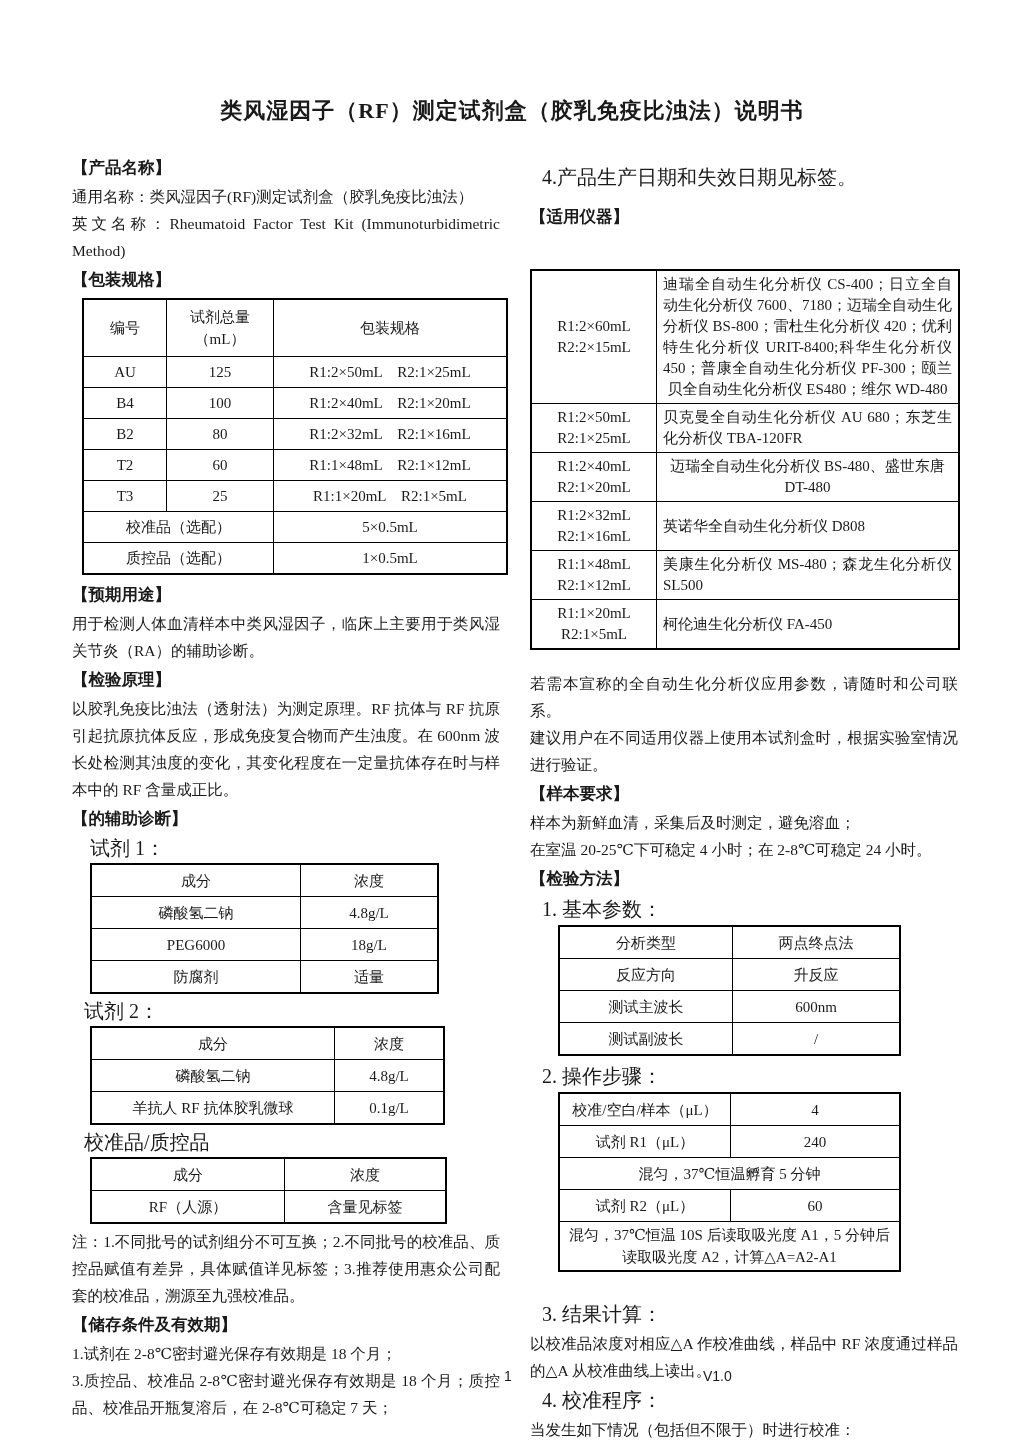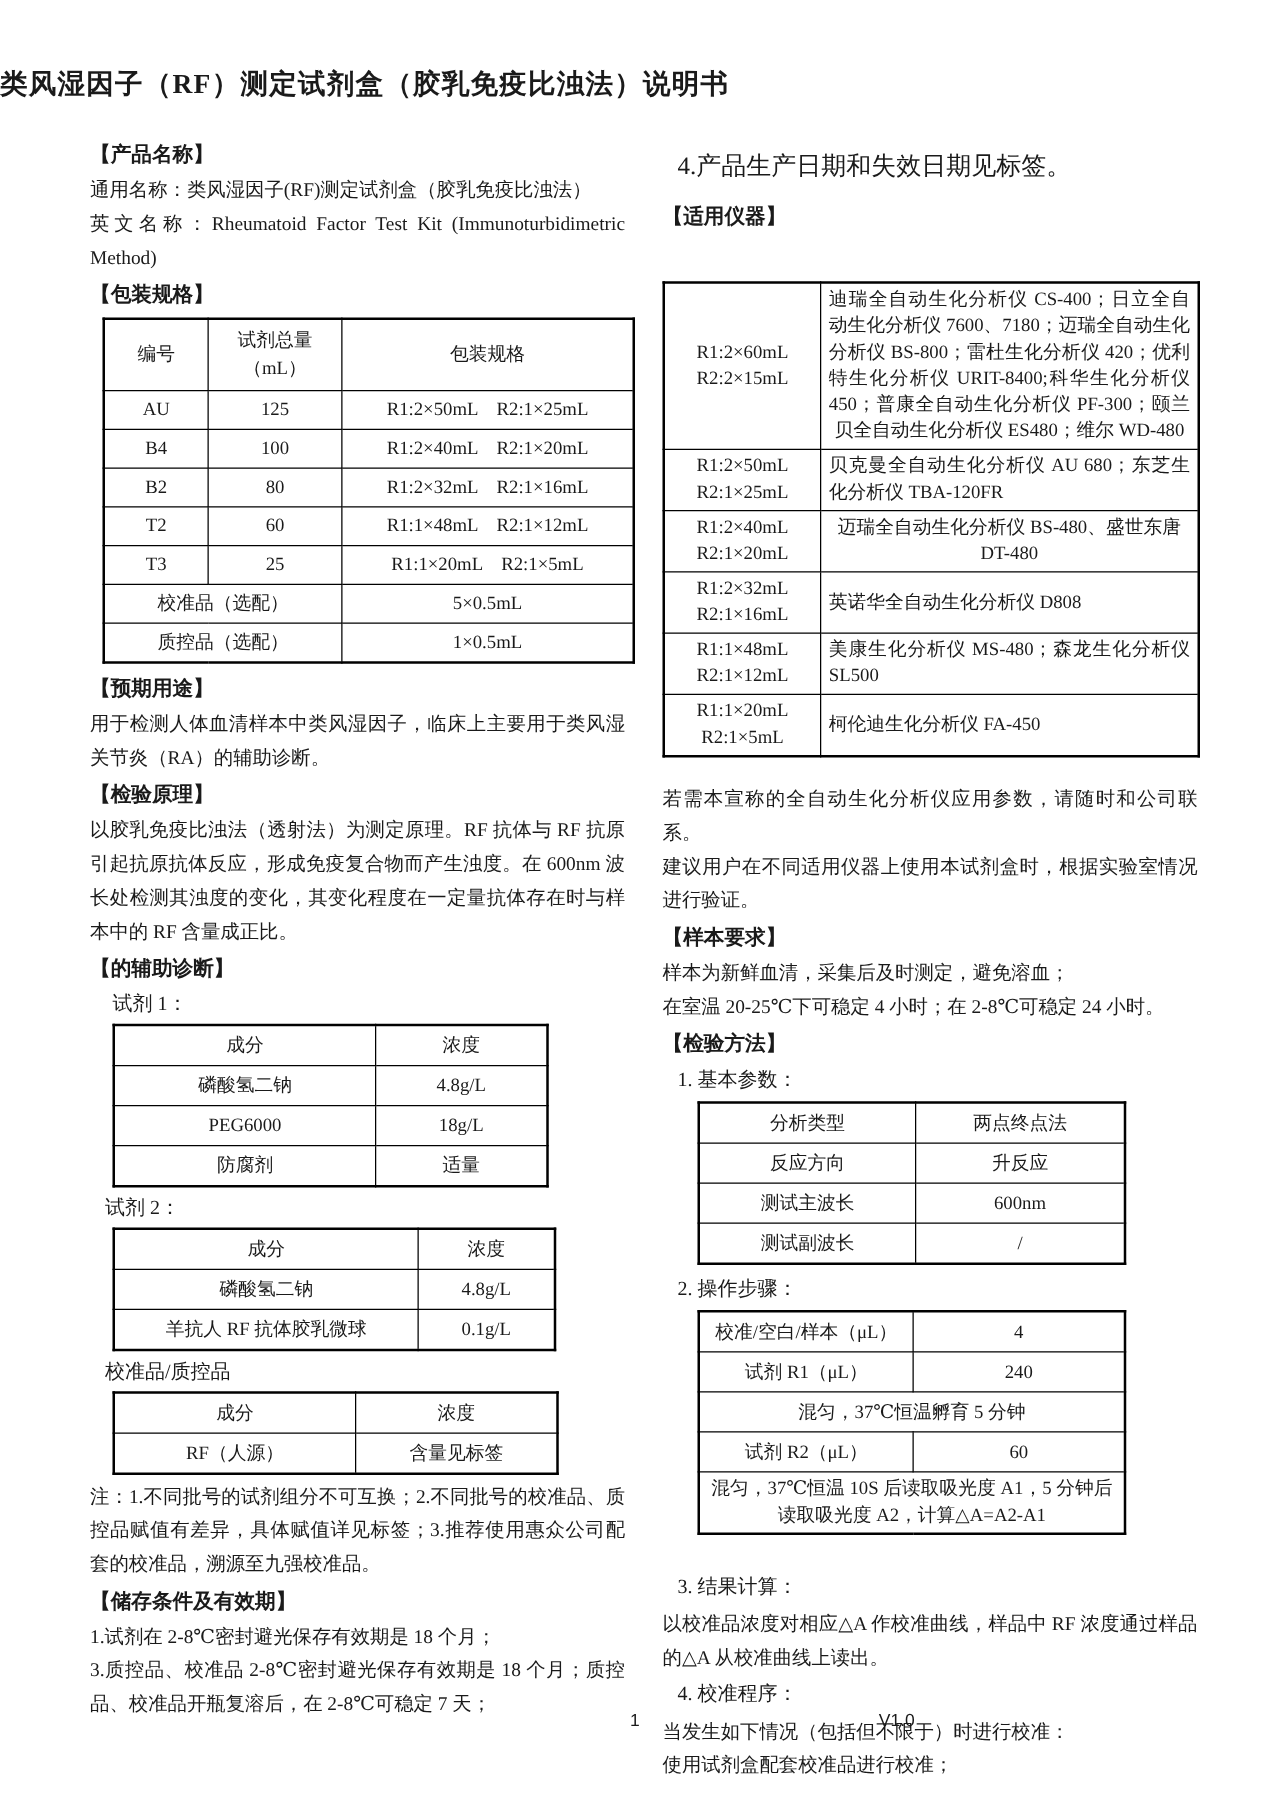--- a/index.html
+++ b/index.html
@@ -1,24 +1,24 @@
 <!DOCTYPE html>
 <html><head>
 <meta charset="utf-8">
 <style>
   html,body { margin:0; padding:0; background:#ffffff; }
   body { width:1024px; height:1448px; font-family:"Liberation Serif","DejaVu Serif",serif; color:#1a1a1a; }
   .page { position:relative; width:1024px; height:1448px; overflow:hidden; background:#fff; }
-  .title { padding-top:52px; font-size:22px; font-weight:bold; letter-spacing:1px; }
+  .title { padding-top:96px; text-align:center; font-size:22px; font-weight:bold; letter-spacing:1px; }
   .columns { display:flex; margin:26px 66px 0 72px; gap:30px; }
   .col { width:428px; }
   .sec-heading { font-size:16.5px; font-weight:bold; line-height:28px; margin:2px 0 1px 0; }
   .para { font-size:15.5px; line-height:27px; text-align:justify; margin:0; }
   .line { font-size:20px; line-height:27px; margin:12px; }
-  .tbl-label { font-size:16px; line-height:26px; margin:2px 0 2px 18px; }
+  .tbl-label { font-size:20px; line-height:26px; margin:2px 0 2px 18px; }
   table { border-collapse:collapse; background:#fff; }
   table.tbl { border:2px solid #000; }
   .tbl td { border:1px solid #000; font-size:15px; text-align:center; padding:2px 4px; line-height:22px; }
   
   .pkg { margin:4px 0 6px 10px; width:404px; table-layout:fixed; }
   .pkg .c1 { width:74px; } .pkg .c2 { width:98px; } .pkg .c3 { width:224px; }
   .pkg td { height:26px; }
   .pkg tr.hdr td { height:52px; white-space:pre-line; }
   
   .cmp { margin:2px 0 4px 18px; table-layout:fixed; }
@@ -32,21 +32,21 @@
   .inst td { padding:3px 6px;border-radius:16px; }
   .inst td.spec { white-space:pre-line; line-height:21px; }
   .inst td.models { text-align:justify; line-height:21px; }
   .inst td.models.center-last { text-align:justify; -moz-text-align-last:center; text-align-last:center; }
   .inst td.models.center { text-align:center; }
   
   .mtd { margin:2px 0 6px 28px; table-layout:fixed; }
   .mtd td { height:27px; }
   .basic .c1 { width:164px; } .basic .c2 { width:158px; }
   .steps .c1 { width:162px; } .steps .c2 { width:160px; }
-  .num-label { font-size:16px; line-height:28px; margin:2px 0 2px 12px; } .gap14 { height:14px; } .gap20 { height:20px; }
+  .num-label { font-size:20px; line-height:28px; margin:2px 0 2px 12px; } .gap14 { height:14px; } .gap20 { height:20px; }
   .footer { position:absolute; left:0; top:1368px; width:1024px; font-family:"Liberation Sans","DejaVu Sans",sans-serif; font-size:14px; }
   .footer .pg { position:absolute; left:504px; }
   .footer .ver { position:absolute; left:703px; }
 </style>
 </head>
 <body>
 
 <div class="page">
 
   <div class="title">类风湿因子（RF）测定试剂盒（胶乳免疫比浊法）说明书</div>

